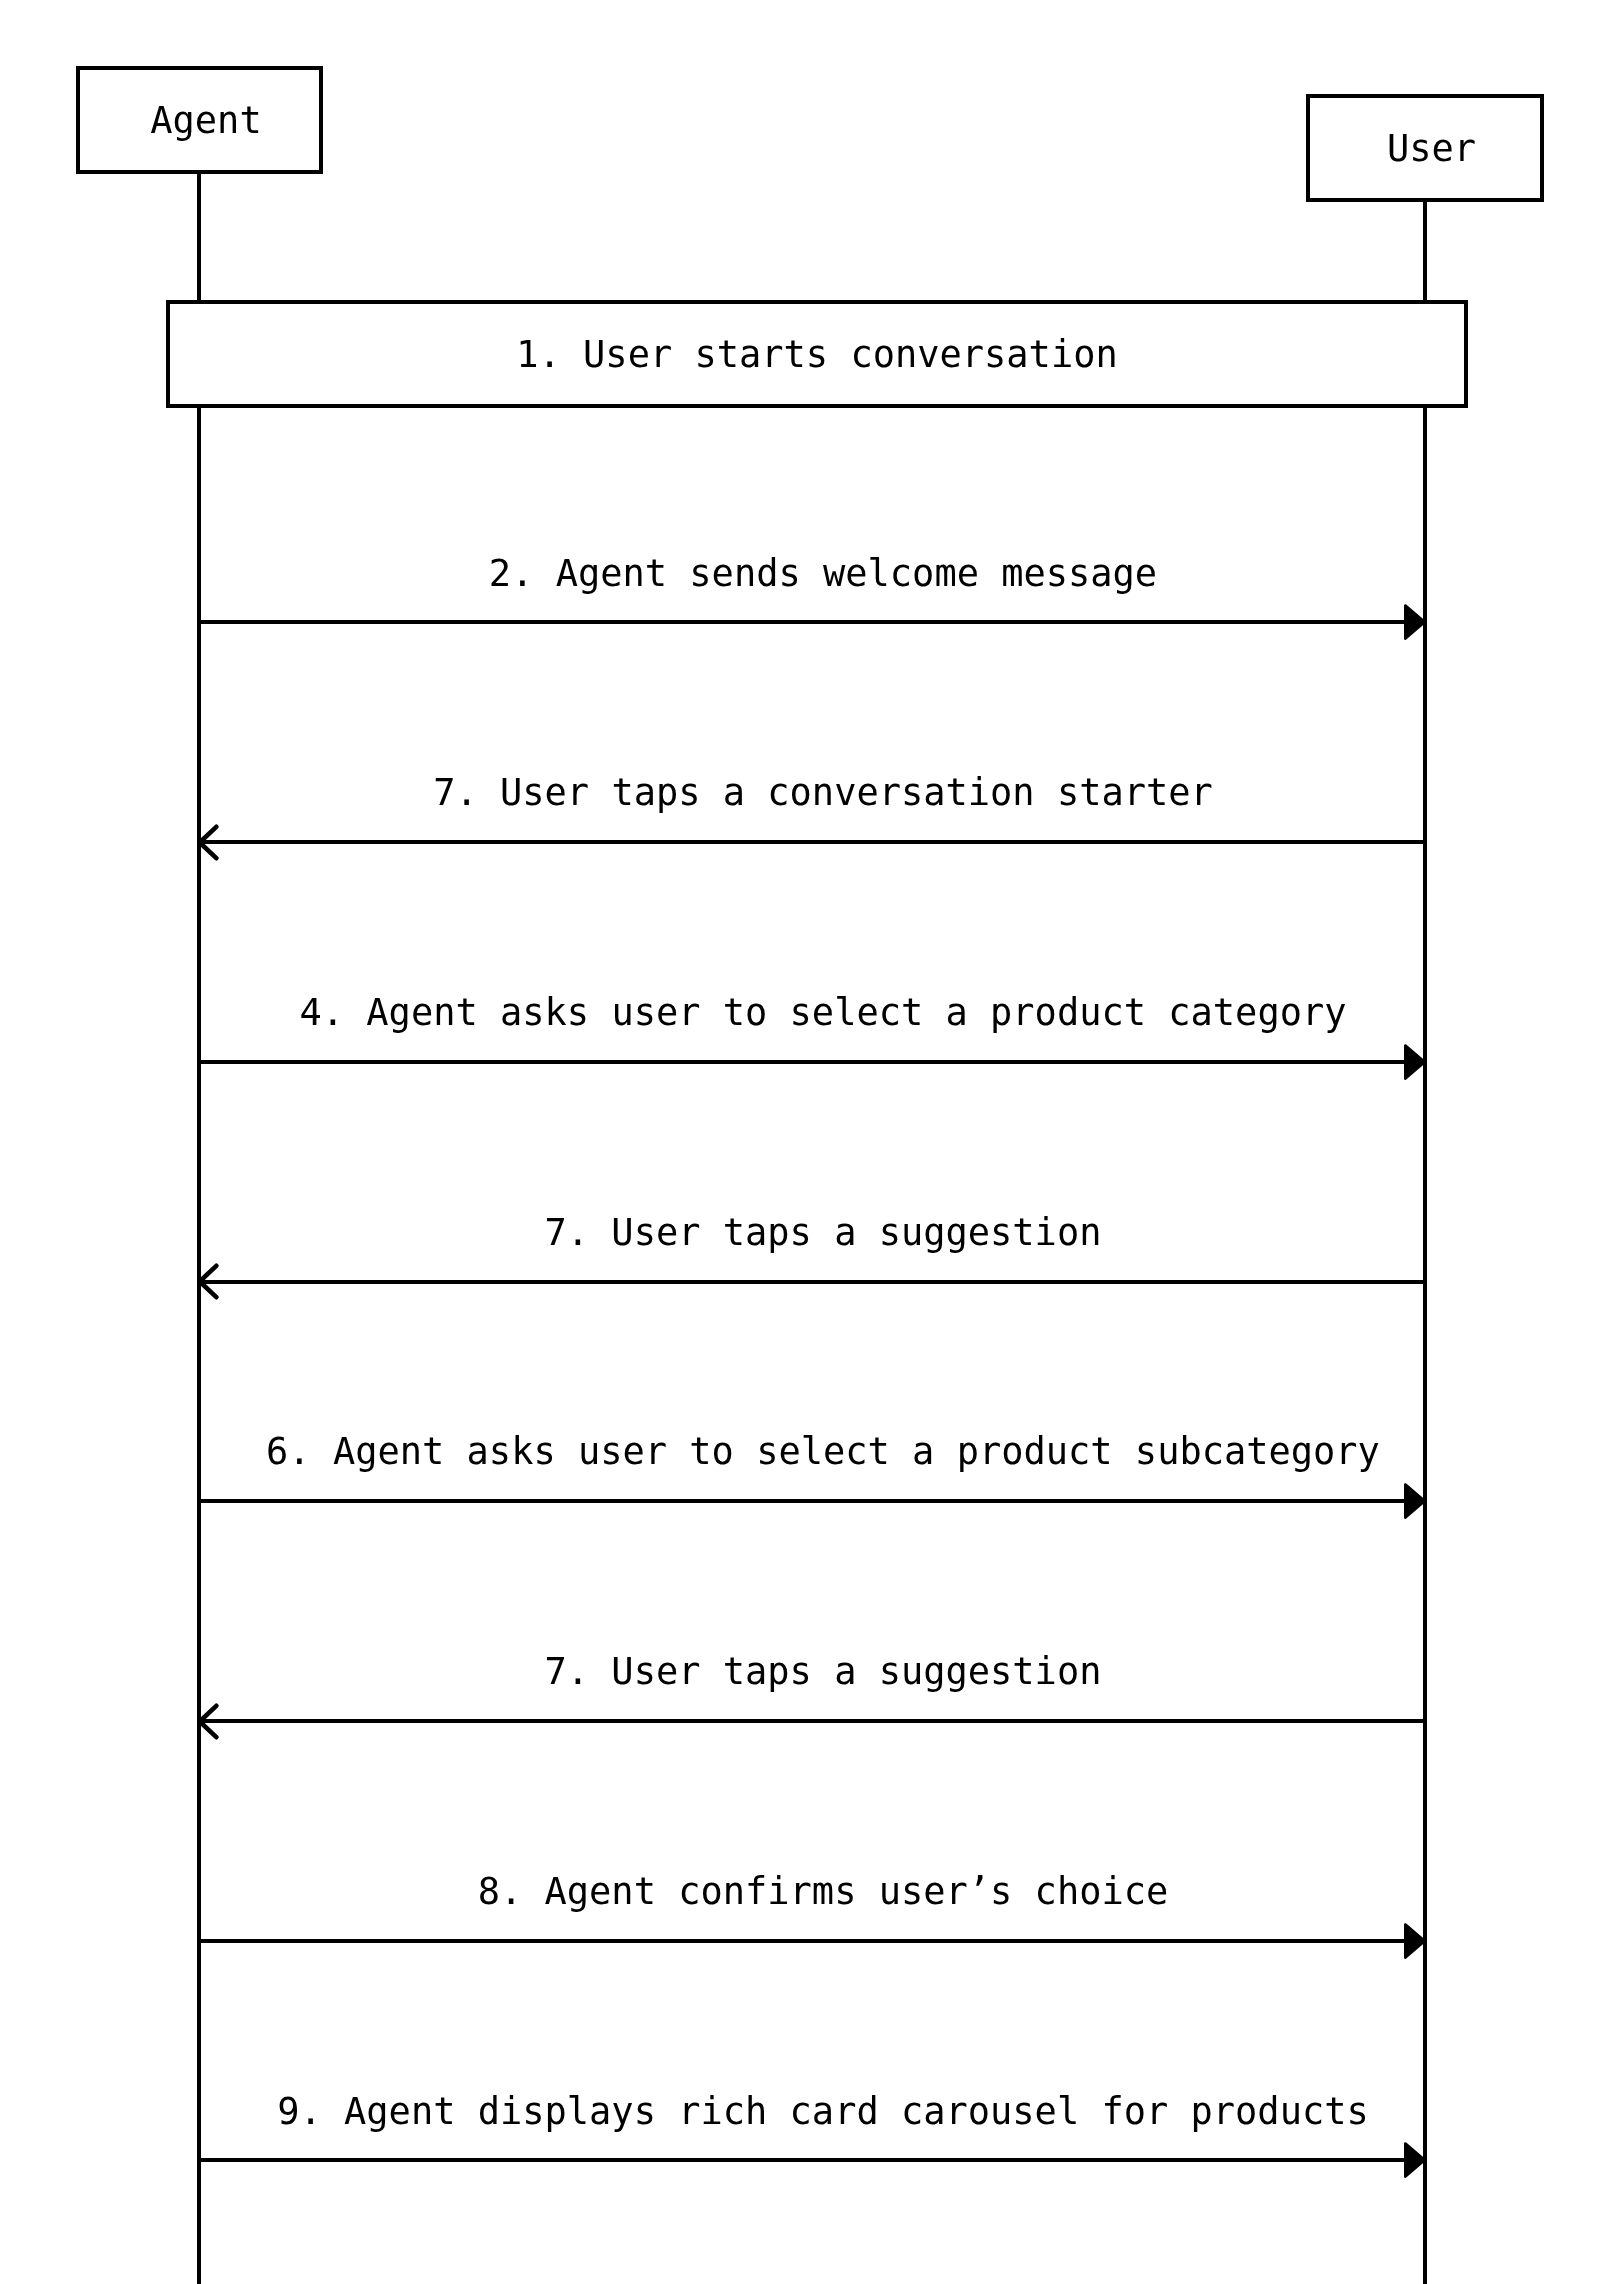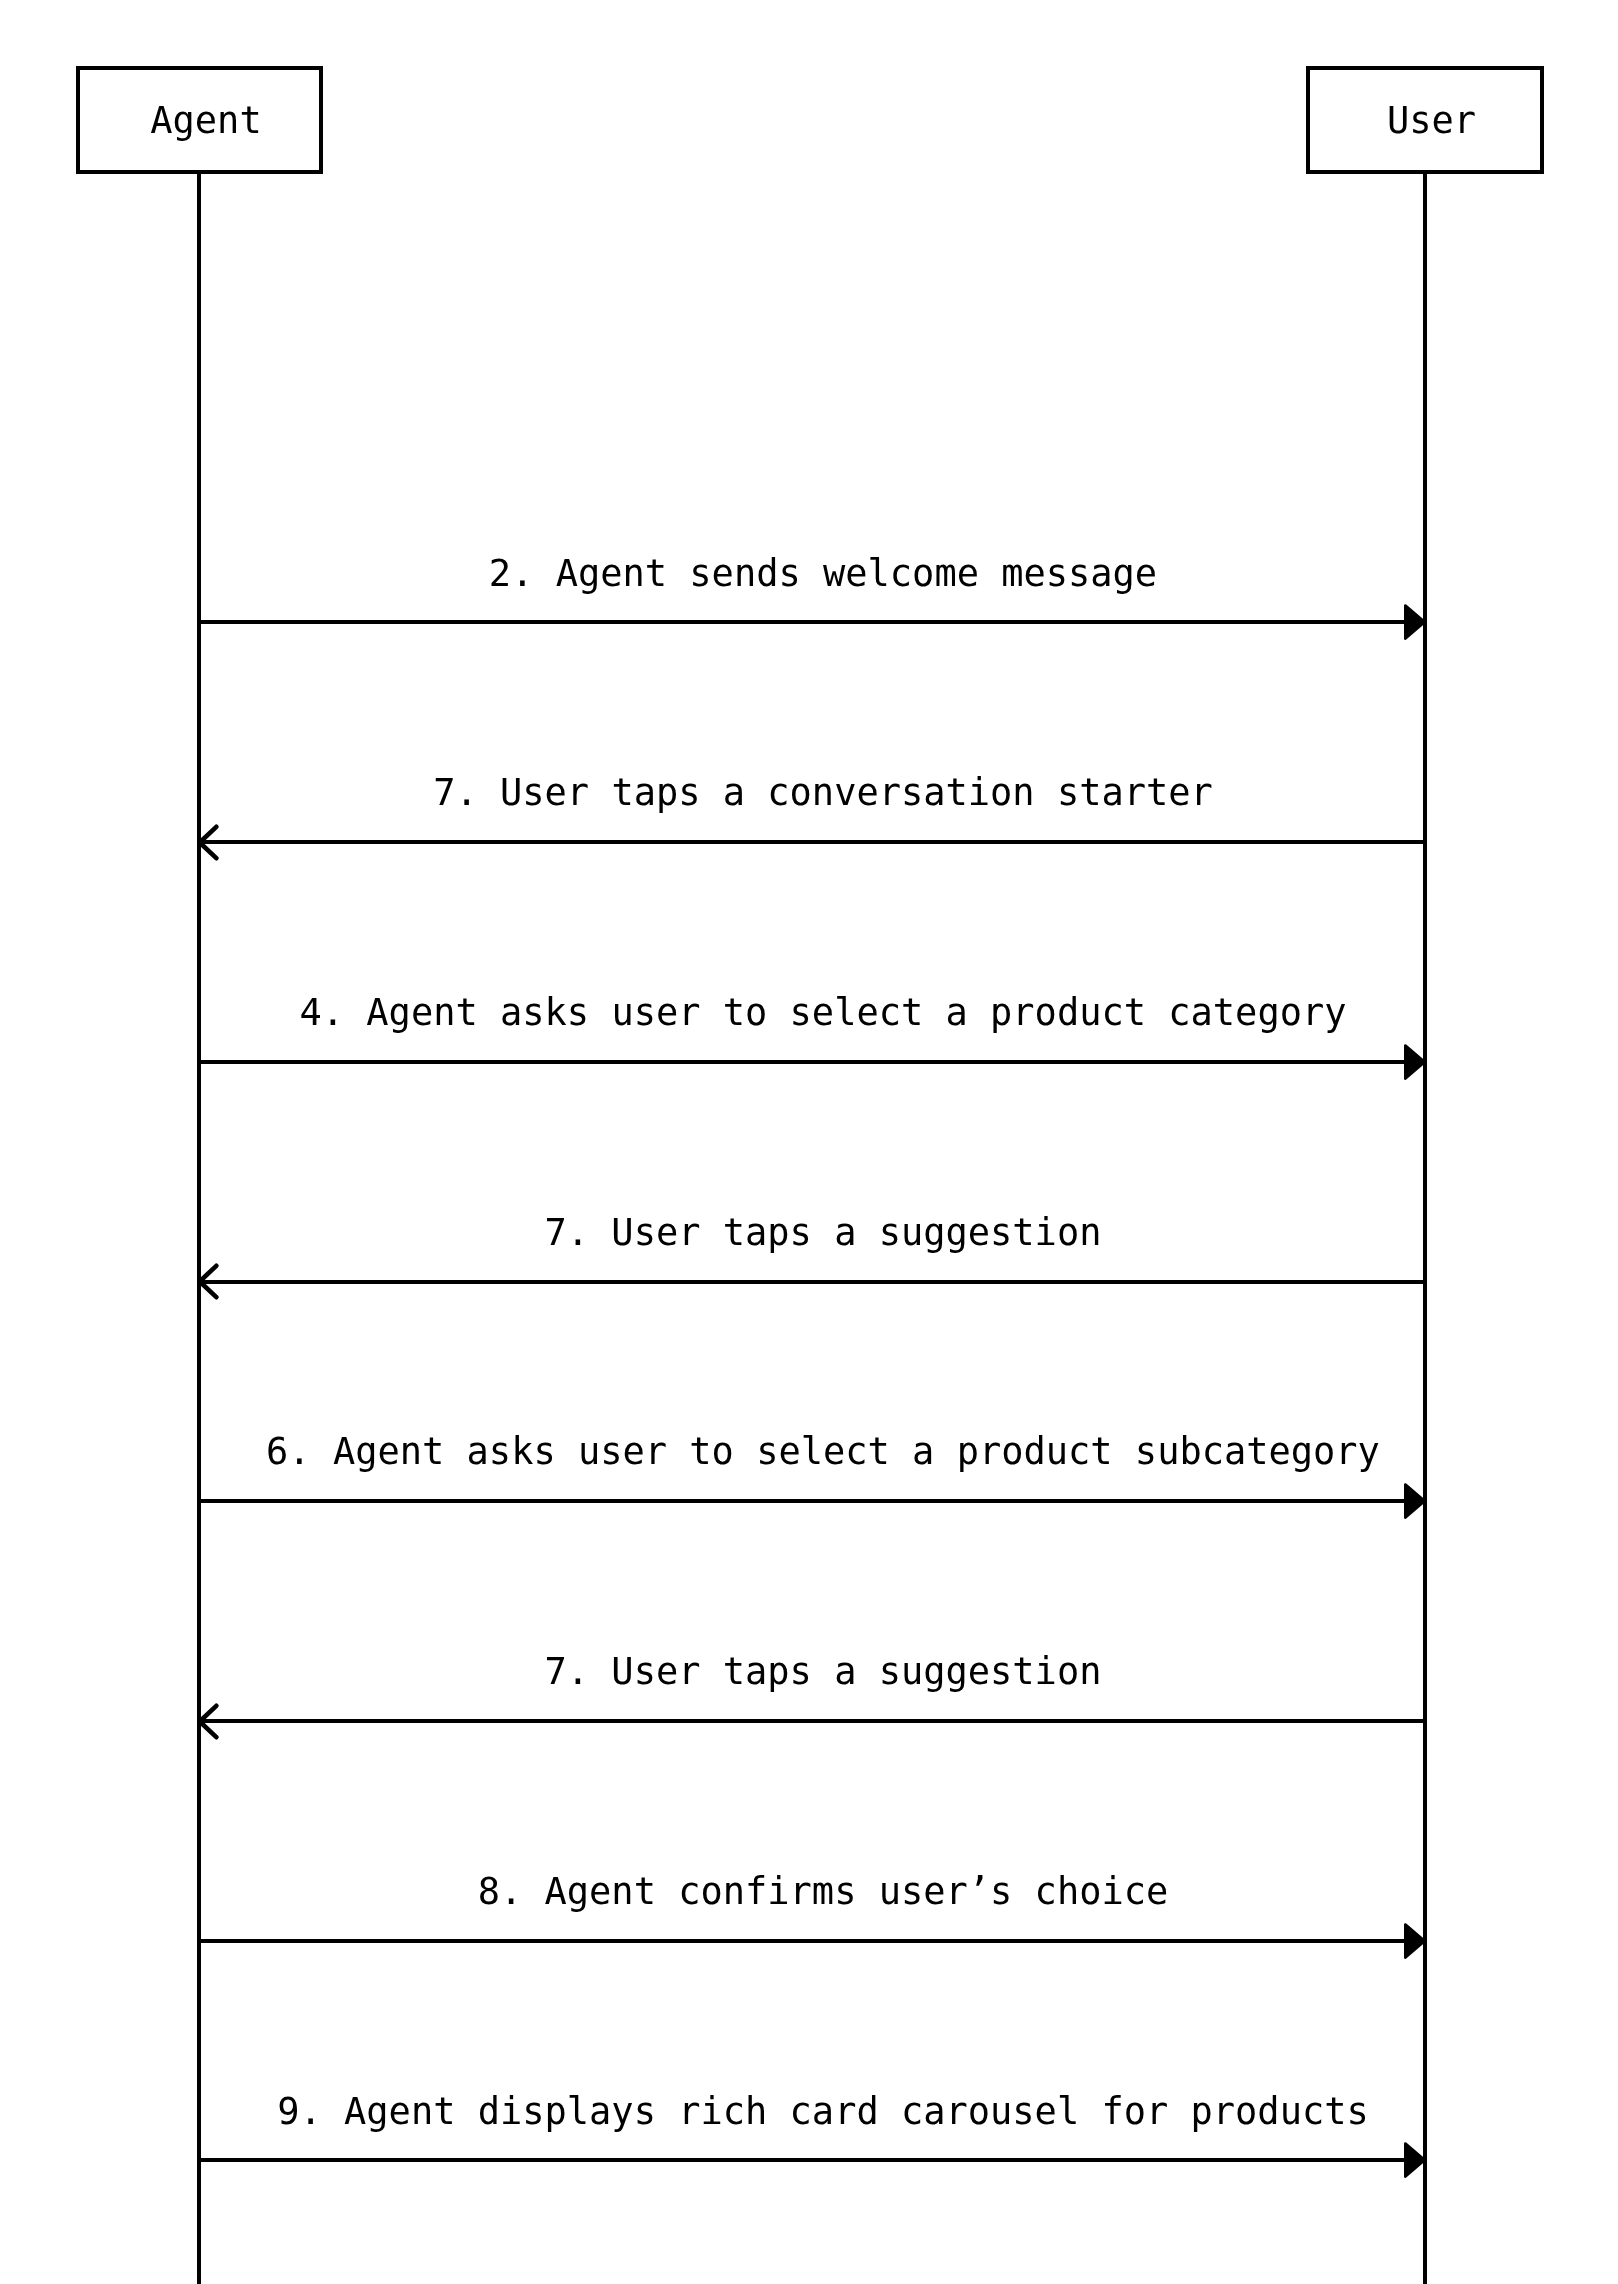--- a/index.html
+++ b/index.html
@@ -35,21 +35,21 @@
     background: #ffffff;
     box-sizing: border-box;
     display: flex;
     align-items: center;
     justify-content: center;
     font-size: 37px;
     z-index: 3;
     padding-left: 13px;
   }
   .actor-box.agent { left: 76px;  width: 247px; }
-  .actor-box.user  { left: 1306px; width: 238px; }
+  .actor-box.user  { left: 1306px; width: 238px; margin-top: 28px; }
   .actor-box.top    { top: 66px; }
 
   .note-box {
     position: absolute;
     left: 166px;
     top: 300px;
     width: 1302px;
     height: 108px;
     border: 4.1px solid #000000;
     background: #ffffff;
@@ -105,20 +105,23 @@
   <div class="lifeline agent"></div>
   <div class="lifeline user"></div>
 
   <div class="actor-box agent top">
     <span>Agent</span>
   </div>
   <div class="actor-box user top">
     <span>User</span>
   </div>
 
+  <div class="note-box">
+    <span>1. User starts conversation</span>
+  </div>
 
   <div>
     <div class="msg-label" style="top:550px">2. Agent sends welcome message</div>
     <div class="msg-line" style="top:620px"></div>
     <svg class="head filled" style="left:1404px; top:604px" width="22" height="36" viewBox="0 0 48 78">
         <path d="M3,3 L45,39 L3,75 Z"></path>
       </svg>
   </div>
 
   <div>

